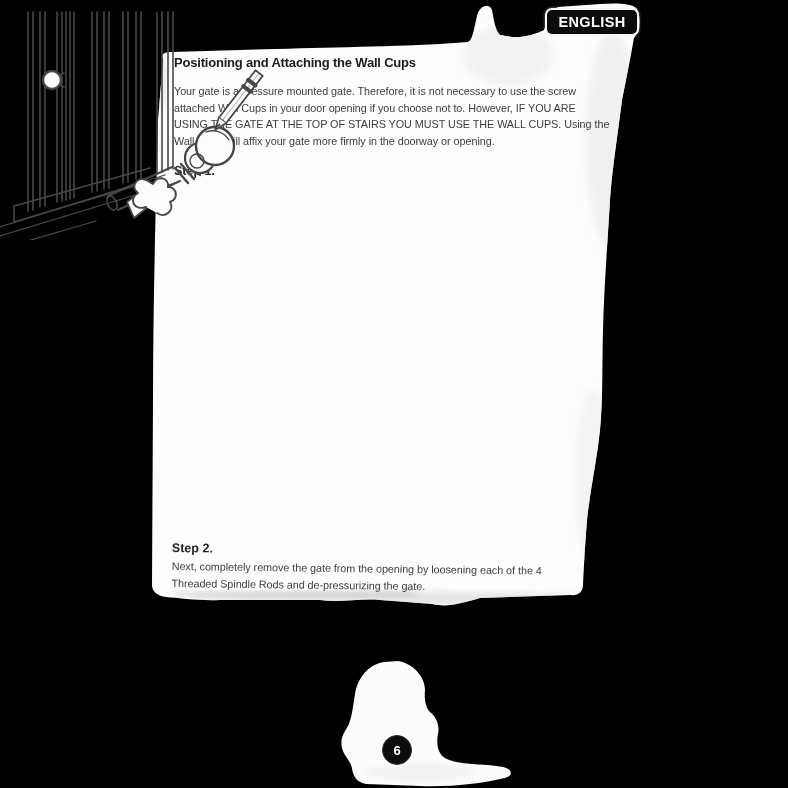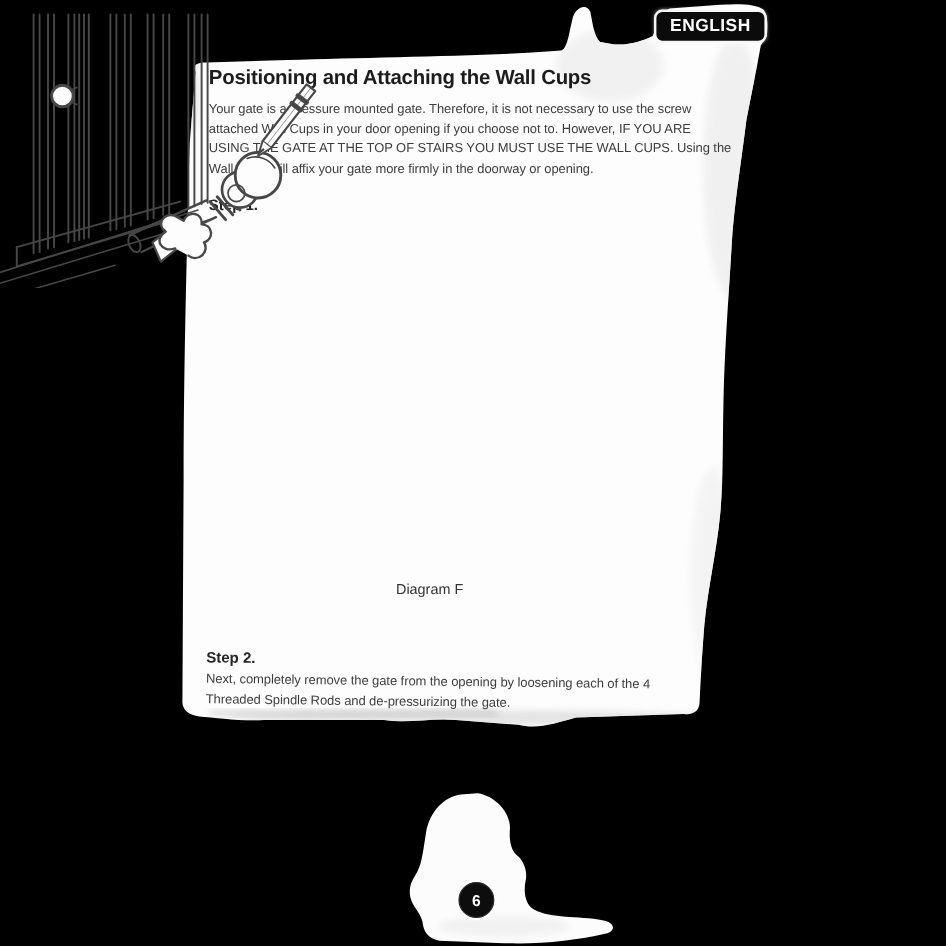--- a/index.html
+++ b/index.html
@@ -11,21 +11,21 @@
   .abs{position:absolute;}
   .badge{
     left:545px;top:8px;width:90px;height:24px;
     background:#0b0b0b;border:2px solid #f7f7f7;border-radius:7px;
     display:flex;align-items:center;justify-content:center;
     color:#fff;font-weight:bold;font-size:14.5px;letter-spacing:.4px;
     box-shadow:0 0 3px rgba(255,255,255,.55);
   }
   .title{
     left:174px;top:55px;width:420px;
-    font-size:17px;font-weight:bold;color:#1c1c1c;letter-spacing:-.2px;
+    font-size:13px;font-weight:bold;color:#1c1c1c;letter-spacing:-.2px;
   }
   .body-text{
     font-size:10.8px;line-height:16.6px;color:#3d3d3d;
     white-space:pre-line;width:445px;letter-spacing:-.05px;
   }
   .intro{left:174px;top:83px;}
   .step-label{
     font-size:12.5px;font-weight:bold;color:#242424;width:120px;
   }
   .step1-label{left:174px;top:164px;}
@@ -163,21 +163,20 @@
 
     <g>
       <path d="M226 123.3 L262.7 75.9 L255.5 70.3 L218.8 117.7 Z" stroke-width="1.8" fill="#fdfdfd"></path>
       <path d="M218.8 117.7 L215 130 L226 123.3" stroke-width="1.6" fill="#fdfdfd"></path>
       <path d="M216.5 127 L219.5 124.5" stroke-width="1.8"></path>
       <path d="M250.5 91.7 L243.3 86.1" stroke-width="4"></path>
       <path d="M255.4 85.4 L248.2 79.8" stroke-width="4"></path>
       <path d="M222.4 120.5 L259.1 73.1" stroke-width="0.8" opacity="0.6"></path>
     </g>
   </svg>
-  <div class="abs caption">Diagram F</div>
 
   <div class="abs step2">
     <div class="step-label">Step 2.</div>
     <div class="body-text">Next, completely remove the gate from the opening by loosening each of the 4
 Threaded Spindle Rods and de-pressurizing the gate.</div>
   </div>
 
   <div class="abs page-num">
     <span>6</span>
   </div>

